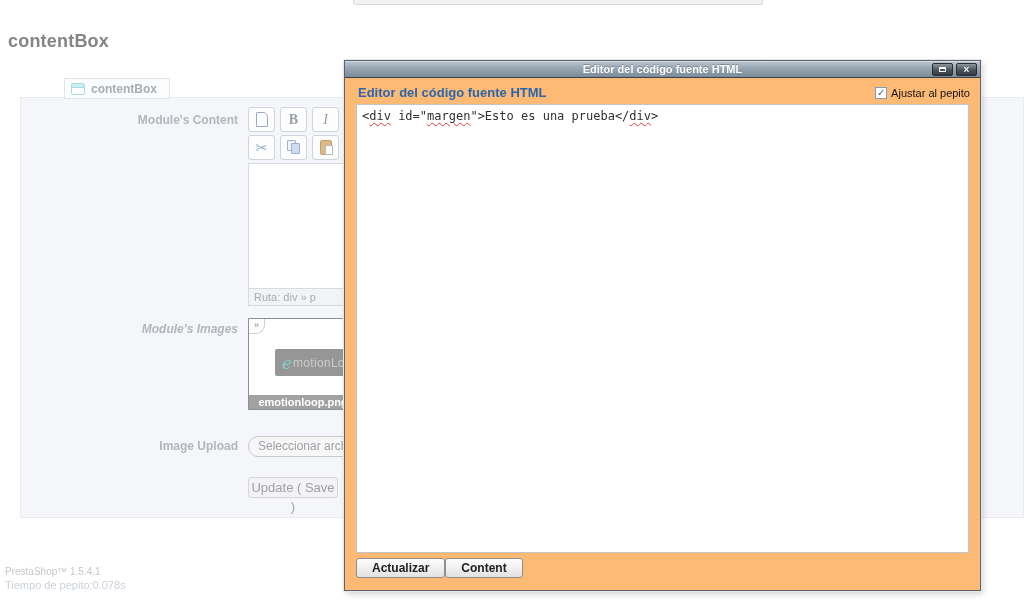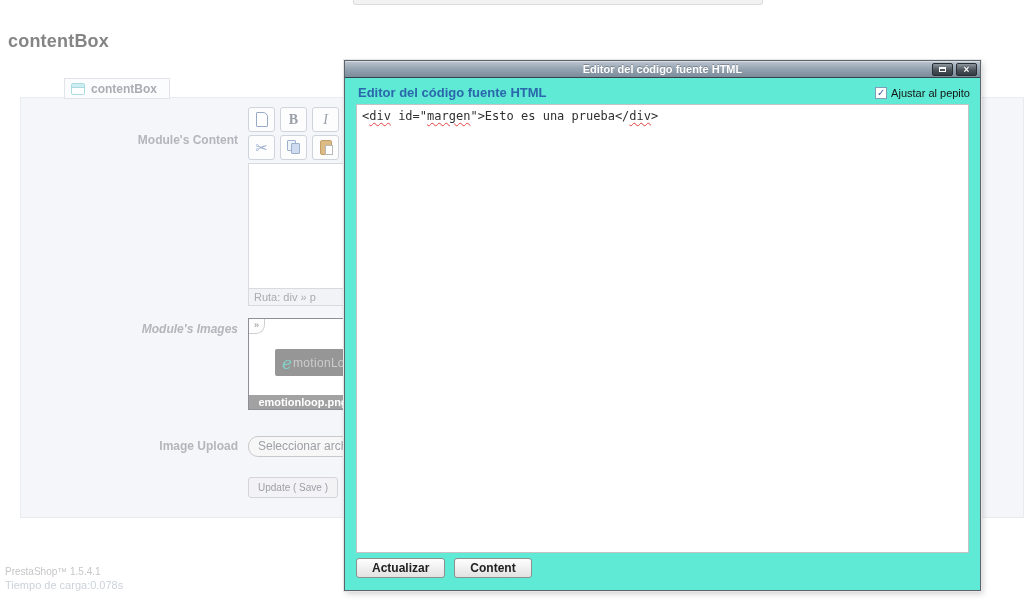--- a/index.html
+++ b/index.html
@@ -27,21 +27,21 @@
     display:flex; align-items:center; gap:6px; padding:0 12px 0 6px;
     background:#fbfcfd; border:1px solid #e3e4ea;
     font-size:12px; font-weight:bold; color:#a9adb3;
   }
   .legend-icon { width:14px; height:12px; border:1px solid #a9dbe0; background:#fff; border-radius:2px; position:relative; }
   .legend-icon .li-top { position:absolute; left:0; top:0; width:100%; height:4px; background:#cdeef1; border-bottom:1px solid #a9dbe0; }
   .form-label {
     position:absolute; left:20px; width:218px; text-align:right;
     font-size:12px; font-weight:bold; color:#b3b6bc;
   }
-  .lbl-content { top:113px;margin-top:20px; }
+  .lbl-content { top:113px; }
   .lbl-images  { top:322px;font-style:italic; }
   .lbl-upload  { top:439px; }
   
   .editor { position:absolute; left:248px; top:107px; width:450px; }
   .tb-row { display:flex; gap:5px; margin-bottom:3px; }
   .tb-btn {
     width:27px; height:25px; background:#fdfdfe; border:1px solid #ced3dd;
     border-radius:3px; display:flex; align-items:center; justify-content:center;
   }
   .ic-doc { width:12px; height:15px; background:#fff; border:1px solid #97abc6; border-radius:1px 5px 1px 1px; }
@@ -87,28 +87,28 @@
   }
   .filebtn {
     position:absolute; left:248px; top:436px; width:122px; height:21px;
     background:#f7f7f8; border:1px solid #c9c9cc; border-radius:10px;
     font-size:12px; color:#9da0a5; text-align:left; padding-left:9px; line-height:19px;
     white-space:nowrap; overflow:hidden;
   }
   .updatebtn {
     position:absolute; left:248px; top:477px; width:90px; height:21px;
     background:#f3f3f5; border:1px solid #d4d4da; border-radius:3px;
-    font-size:10px; color:#9da0a5; text-align:center; line-height:19px;
+    font-size:13px; color:#9da0a5; text-align:center; line-height:19px;
   }
   .footer1 { position:absolute; left:5px; top:566px; font-size:10px; color:#c6c6c6; }
   .footer2 { position:absolute; left:5px; top:579px; font-size:11px; color:#ccd2da; }
   
   .modal {
     position:absolute; left:344px; top:60px; width:637px; height:531px;
-    background:#5eead4; border:1px solid #5c636b;
+    background:#fdba74; border:1px solid #5c636b;
     box-shadow:0 0 0 1px #e7e7e7, 2px 3px 6px rgba(0,0,0,.18);
   }
   .m-titlebar {
     position:absolute; left:0; top:0; width:100%; height:17px;
     background:linear-gradient(#bdc7d1 0%, #98a6b3 45%, #7b8b9a 100%);
     border-bottom:1px solid #39424b;
     box-shadow:inset 0 1px 0 #d6dde3;
     text-align:center; color:#ffffff; font-size:11px; font-weight:bold;
     line-height:16px; text-shadow:0 -1px 0 rgba(0,0,0,.25);
   }
@@ -132,21 +132,21 @@
     background:#ffffff; border:1px solid #c4c4c4; padding:4px 5px;
     font-family:"DejaVu Sans Mono", monospace; font-size:12px; color:#303030;
     line-height:14px; overflow:hidden; cursor:text;
   }
   .code-line { white-space:pre; }
   .misspell {
     text-decoration:underline; text-decoration-style:wavy;
     text-decoration-color:#e04040; text-decoration-thickness:1px;
     text-underline-offset:2px;
   }
-  .m-buttons { position:absolute; left:11px; top:497px; display:flex; gap:9px; }
+  .m-buttons { position:absolute; left:11px; top:497px; display:flex; }
   .m-btn {
     height:20px; padding:0 15px; font-family:"Liberation Sans",sans-serif;
     font-weight:bold; font-size:12px; color:#222222;
     background:linear-gradient(#fefefe, #e2e2e2); border:1px solid #8f8f8f;
     border-radius:3px; line-height:18px;
   }
 </style>
 </head>
 <body>
 
@@ -217,21 +217,21 @@
   <div class="img-caption">emotionloop.png</div>
 </div>
 
 <div class="form-label lbl-upload">Image Upload</div>
 
 <button class="filebtn">Seleccionar archivo</button>
 
 <button class="updatebtn">Update ( Save )</button>
 
 <div class="footer1">PrestaShop™ 1.5.4.1</div>
-<div class="footer2">Tiempo de carga:0.078s</div>
+<div class="footer2">Tiempo de pepito:0.078s</div>
 
 <div class="modal">
   <div class="m-titlebar">
     <span>Editor del código fuente HTML</span>
     <span class="m-winbtns">
       <span class="m-winbtn">
           <span class="m-maxglyph"></span>
         </span>
       <span class="m-winbtn">
           <span>×</span>

